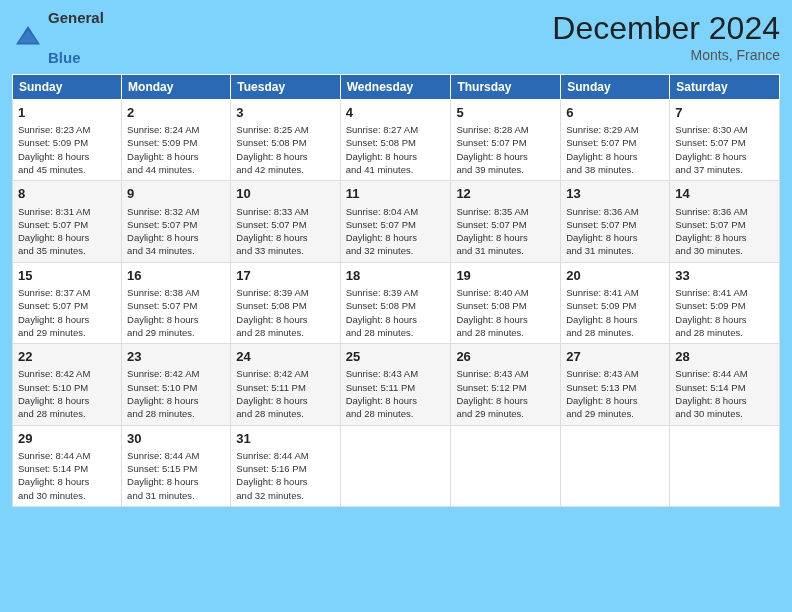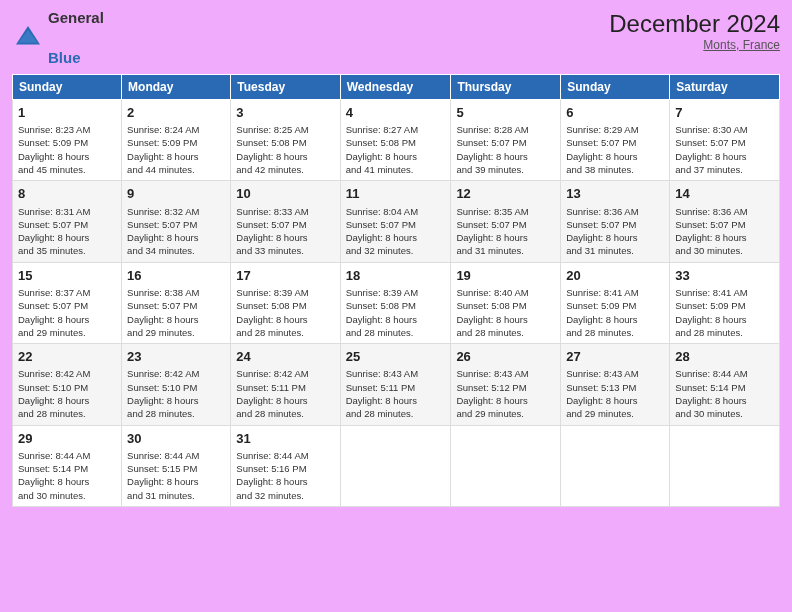--- a/index.html
+++ b/index.html
@@ -6,21 +6,21 @@
     body {
       font-family: Arial, sans-serif;
       background: #fff;
       width: 792px;
       min-height: 612px;
       overflow: hidden;
     }
     .page {
       width: 792px;
       min-height: 612px;
-      background: #f0abfc;
+      background: #7dd3fc;
       padding: 10px 12px;
     }
     .header {
       display: flex;
       justify-content: space-between;
       align-items: flex-start;
       margin-bottom: 8px;
     }
     .logo {
       display: flex;
@@ -44,28 +44,27 @@
       margin-top: 23px;
     }
     .logo-icon {
       width: 32px;
       height: 32px;
     }
     .title-area {
       text-align: right;
     }
     .month-title {
-      font-size: 24px;
+      font-size: 32px;
       font-weight: normal;
       color: #222;
     }
     .location {
-      font-size: 12px;
+      font-size: 14px;
       color: #555;
-      text-decoration: underline;
     }
     .calendar {
       width: 100%;
       border-collapse: collapse;
     }
     .calendar th {
       background: #2a6ab5;
       color: #fff;
       font-size: 12px;
       font-weight: bold;

